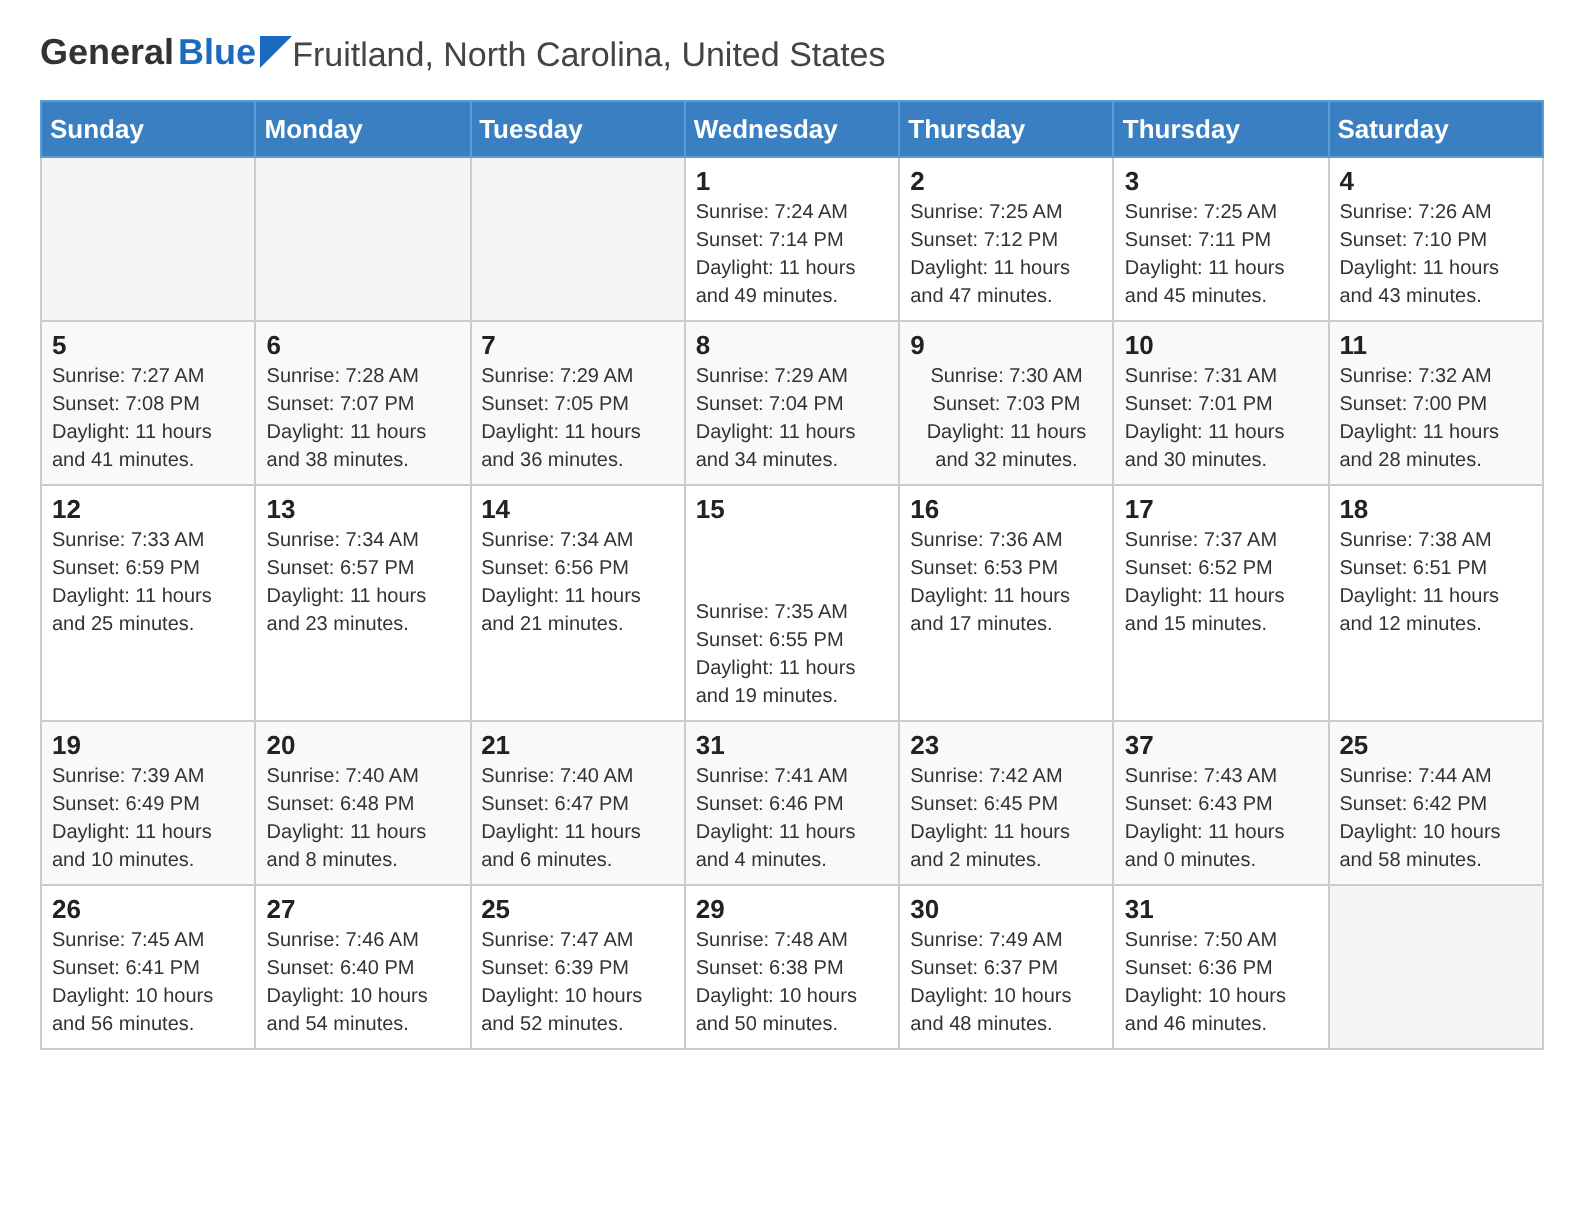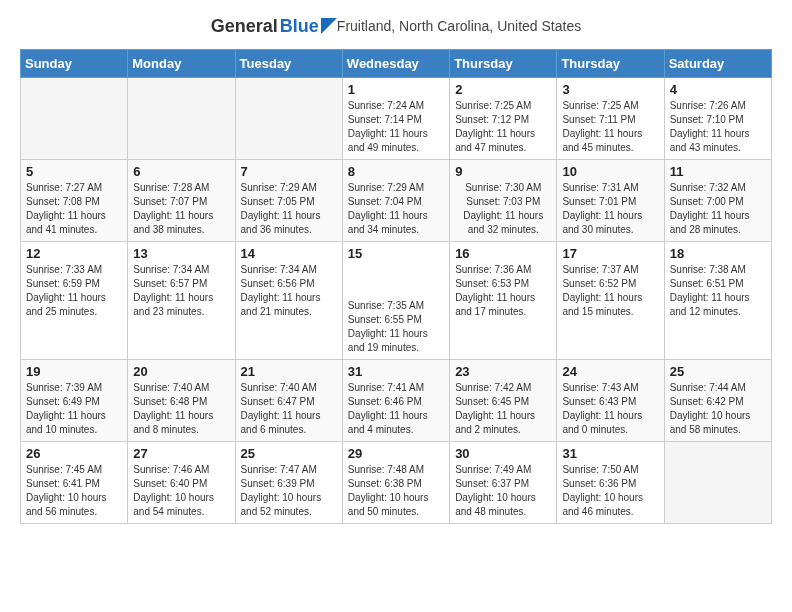--- a/index.html
+++ b/index.html
@@ -5,21 +5,21 @@
     * { box-sizing: border-box; margin: 0; padding: 0; }
     body {
       font-family: Arial, sans-serif;
       background: #fff;
       width: 792px;
       min-height: 612px;
       padding: 16px 20px;
     }
     .header {
       display: flex;
-      justify-content: center;
+      justify-content: flex-start;
       align-items: flex-start;
       margin-bottom: 12px;
     }
     .logo {
       display: flex;
       flex-direction: column;
       align-items: flex-start;
     }
     .logo-text {
       display: flex;
@@ -38,21 +38,21 @@
     .title-block {
       text-align: right;
     }
     .month-title {
       font-size: 36px;
       font-weight: bold;
       color: #222;
       line-height: 1.1;
     }
     .location-title {
-      font-size: 14px;
+      font-size: 17px;
       color: #444;
       margin-top: 2px;
     }
     .calendar {
       width: 100%;
       border-collapse: collapse;
       table-layout: fixed;
     }
     .calendar th {
       background: #3a7fc1;
@@ -291,21 +291,21 @@
 and 4 minutes.</div>
         </td>
         <td>
           <span class="day-num">23</span>
           <div class="day-info" style="white-space: pre-line;">Sunrise: 7:42 AM
 Sunset: 6:45 PM
 Daylight: 11 hours
 and 2 minutes.</div>
         </td>
         <td>
-          <span class="day-num">24</span>
+          <span class="day-num">37</span>
           <div class="day-info" style="white-space: pre-line;">Sunrise: 7:43 AM
 Sunset: 6:43 PM
 Daylight: 11 hours
 and 0 minutes.</div>
         </td>
         <td>
           <span class="day-num">25</span>
           <div class="day-info" style="white-space: pre-line;">Sunrise: 7:44 AM
 Sunset: 6:42 PM
 Daylight: 10 hours

